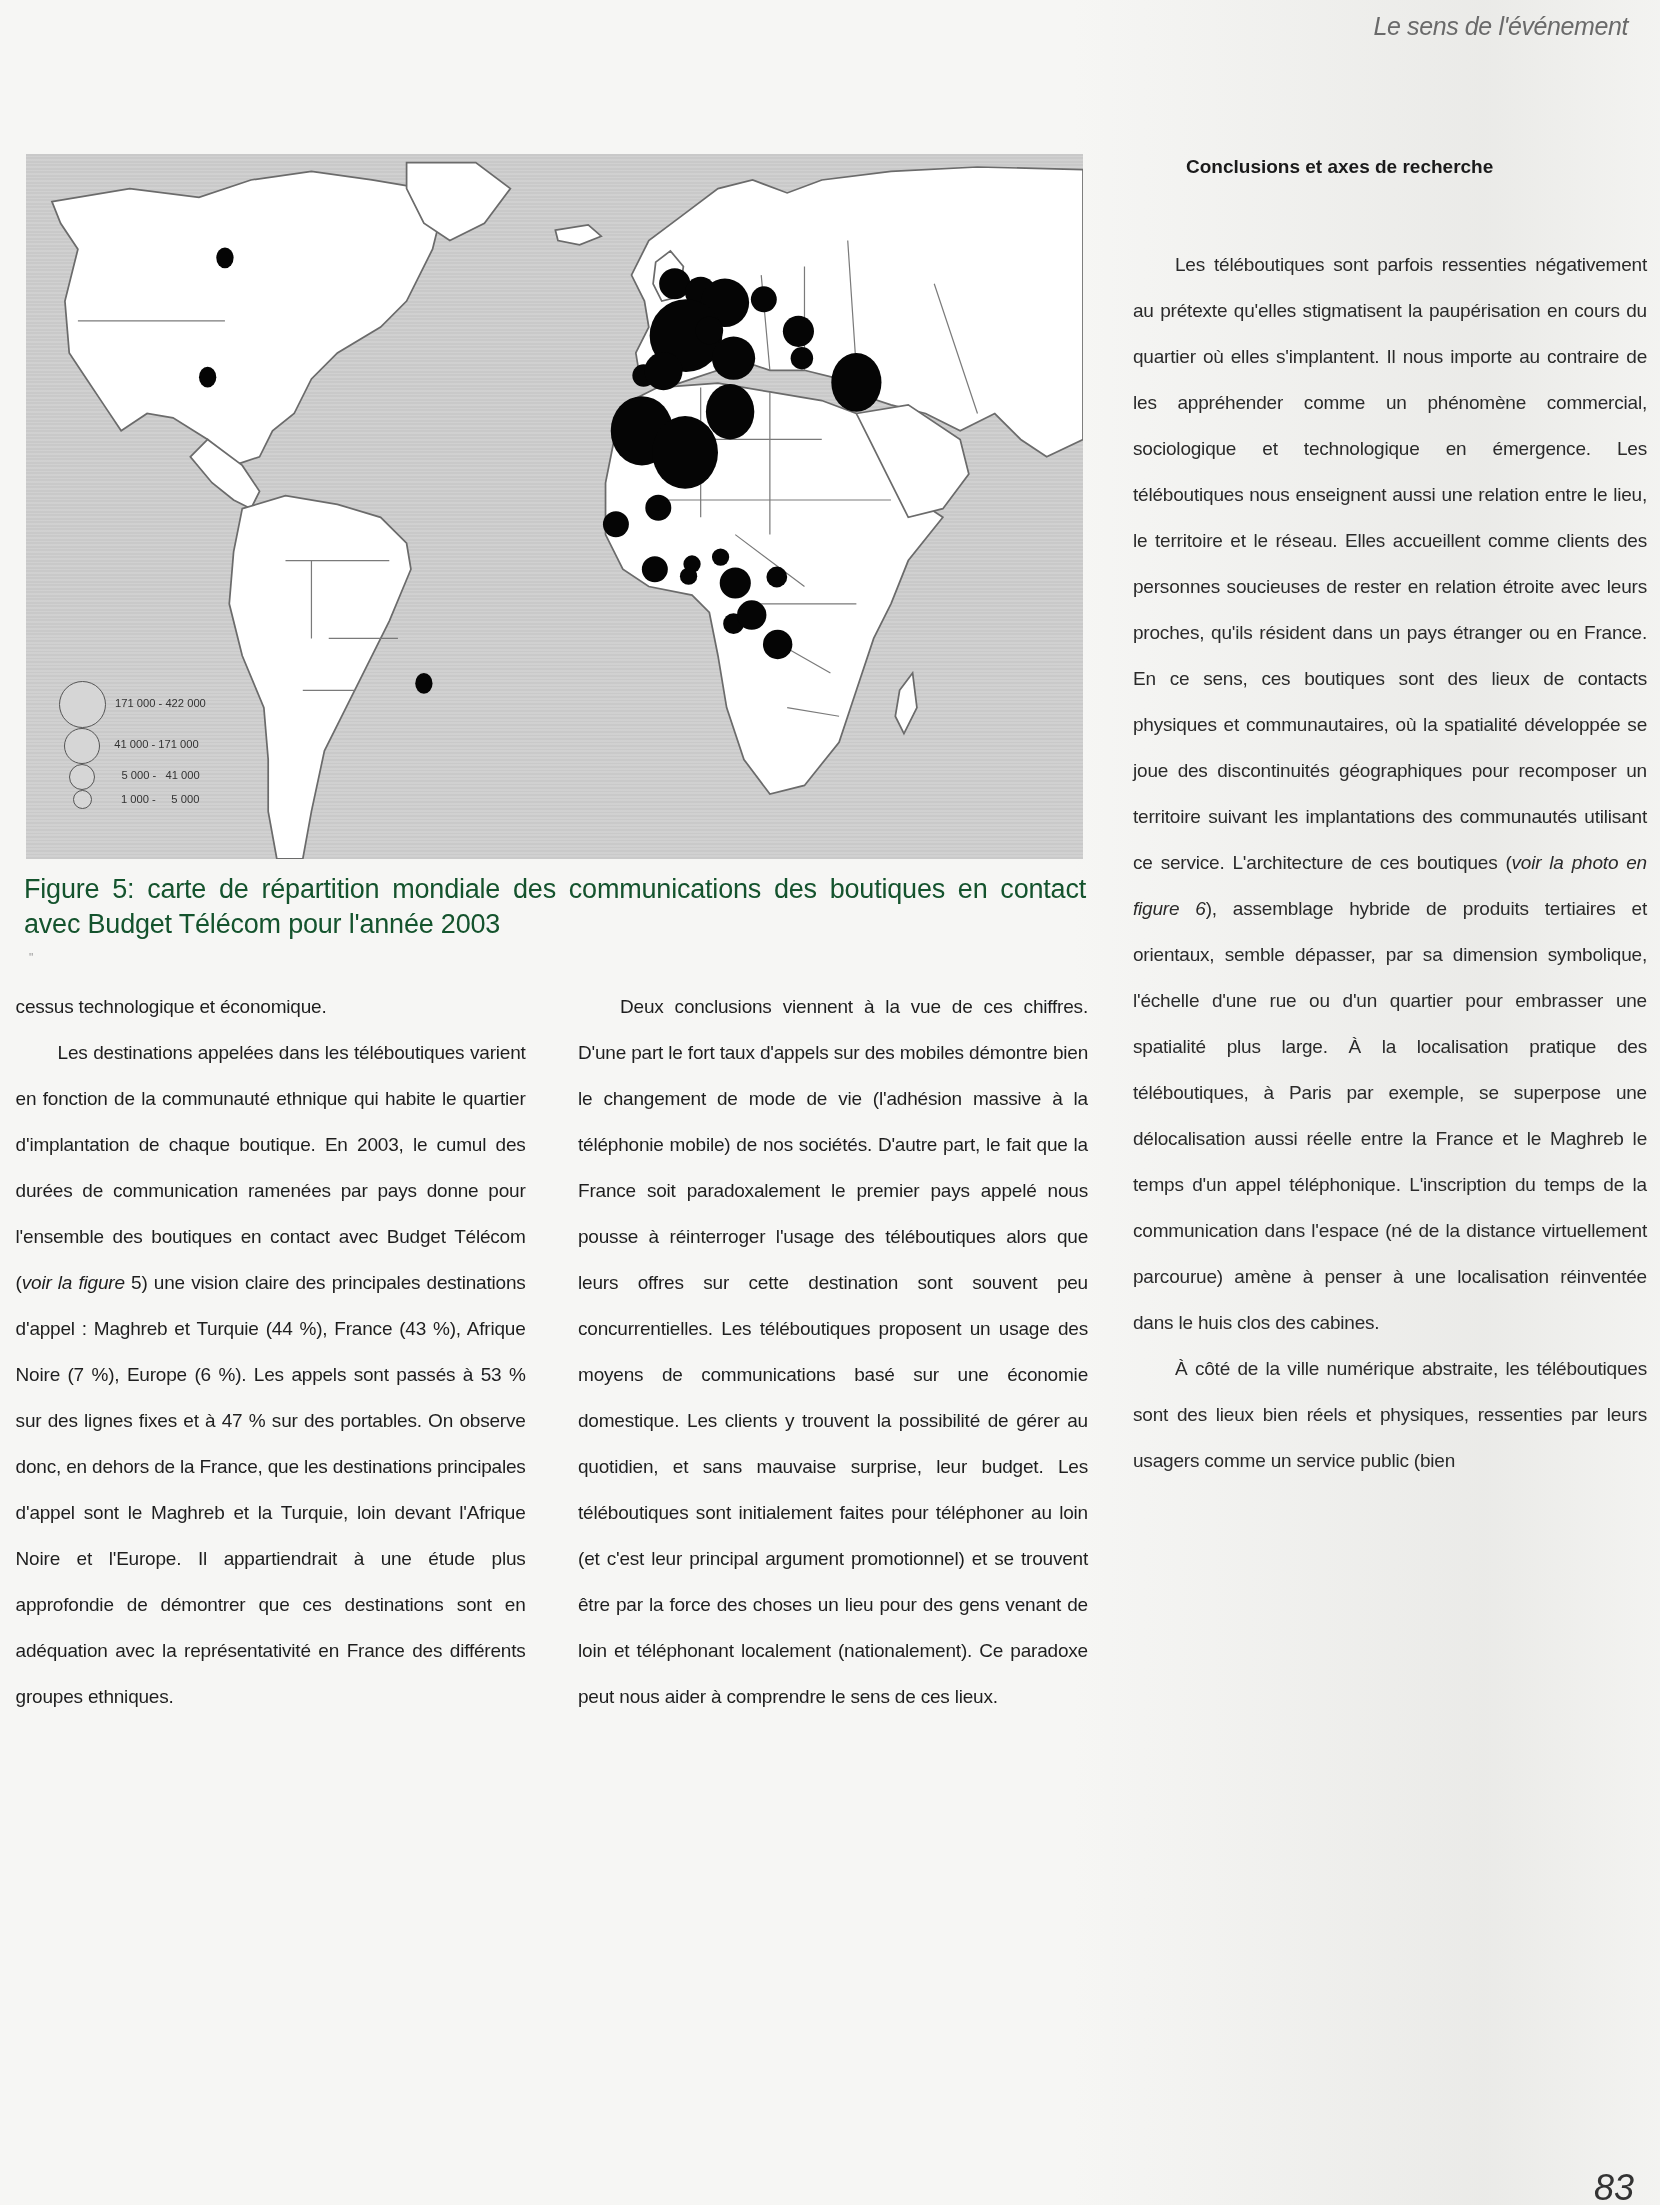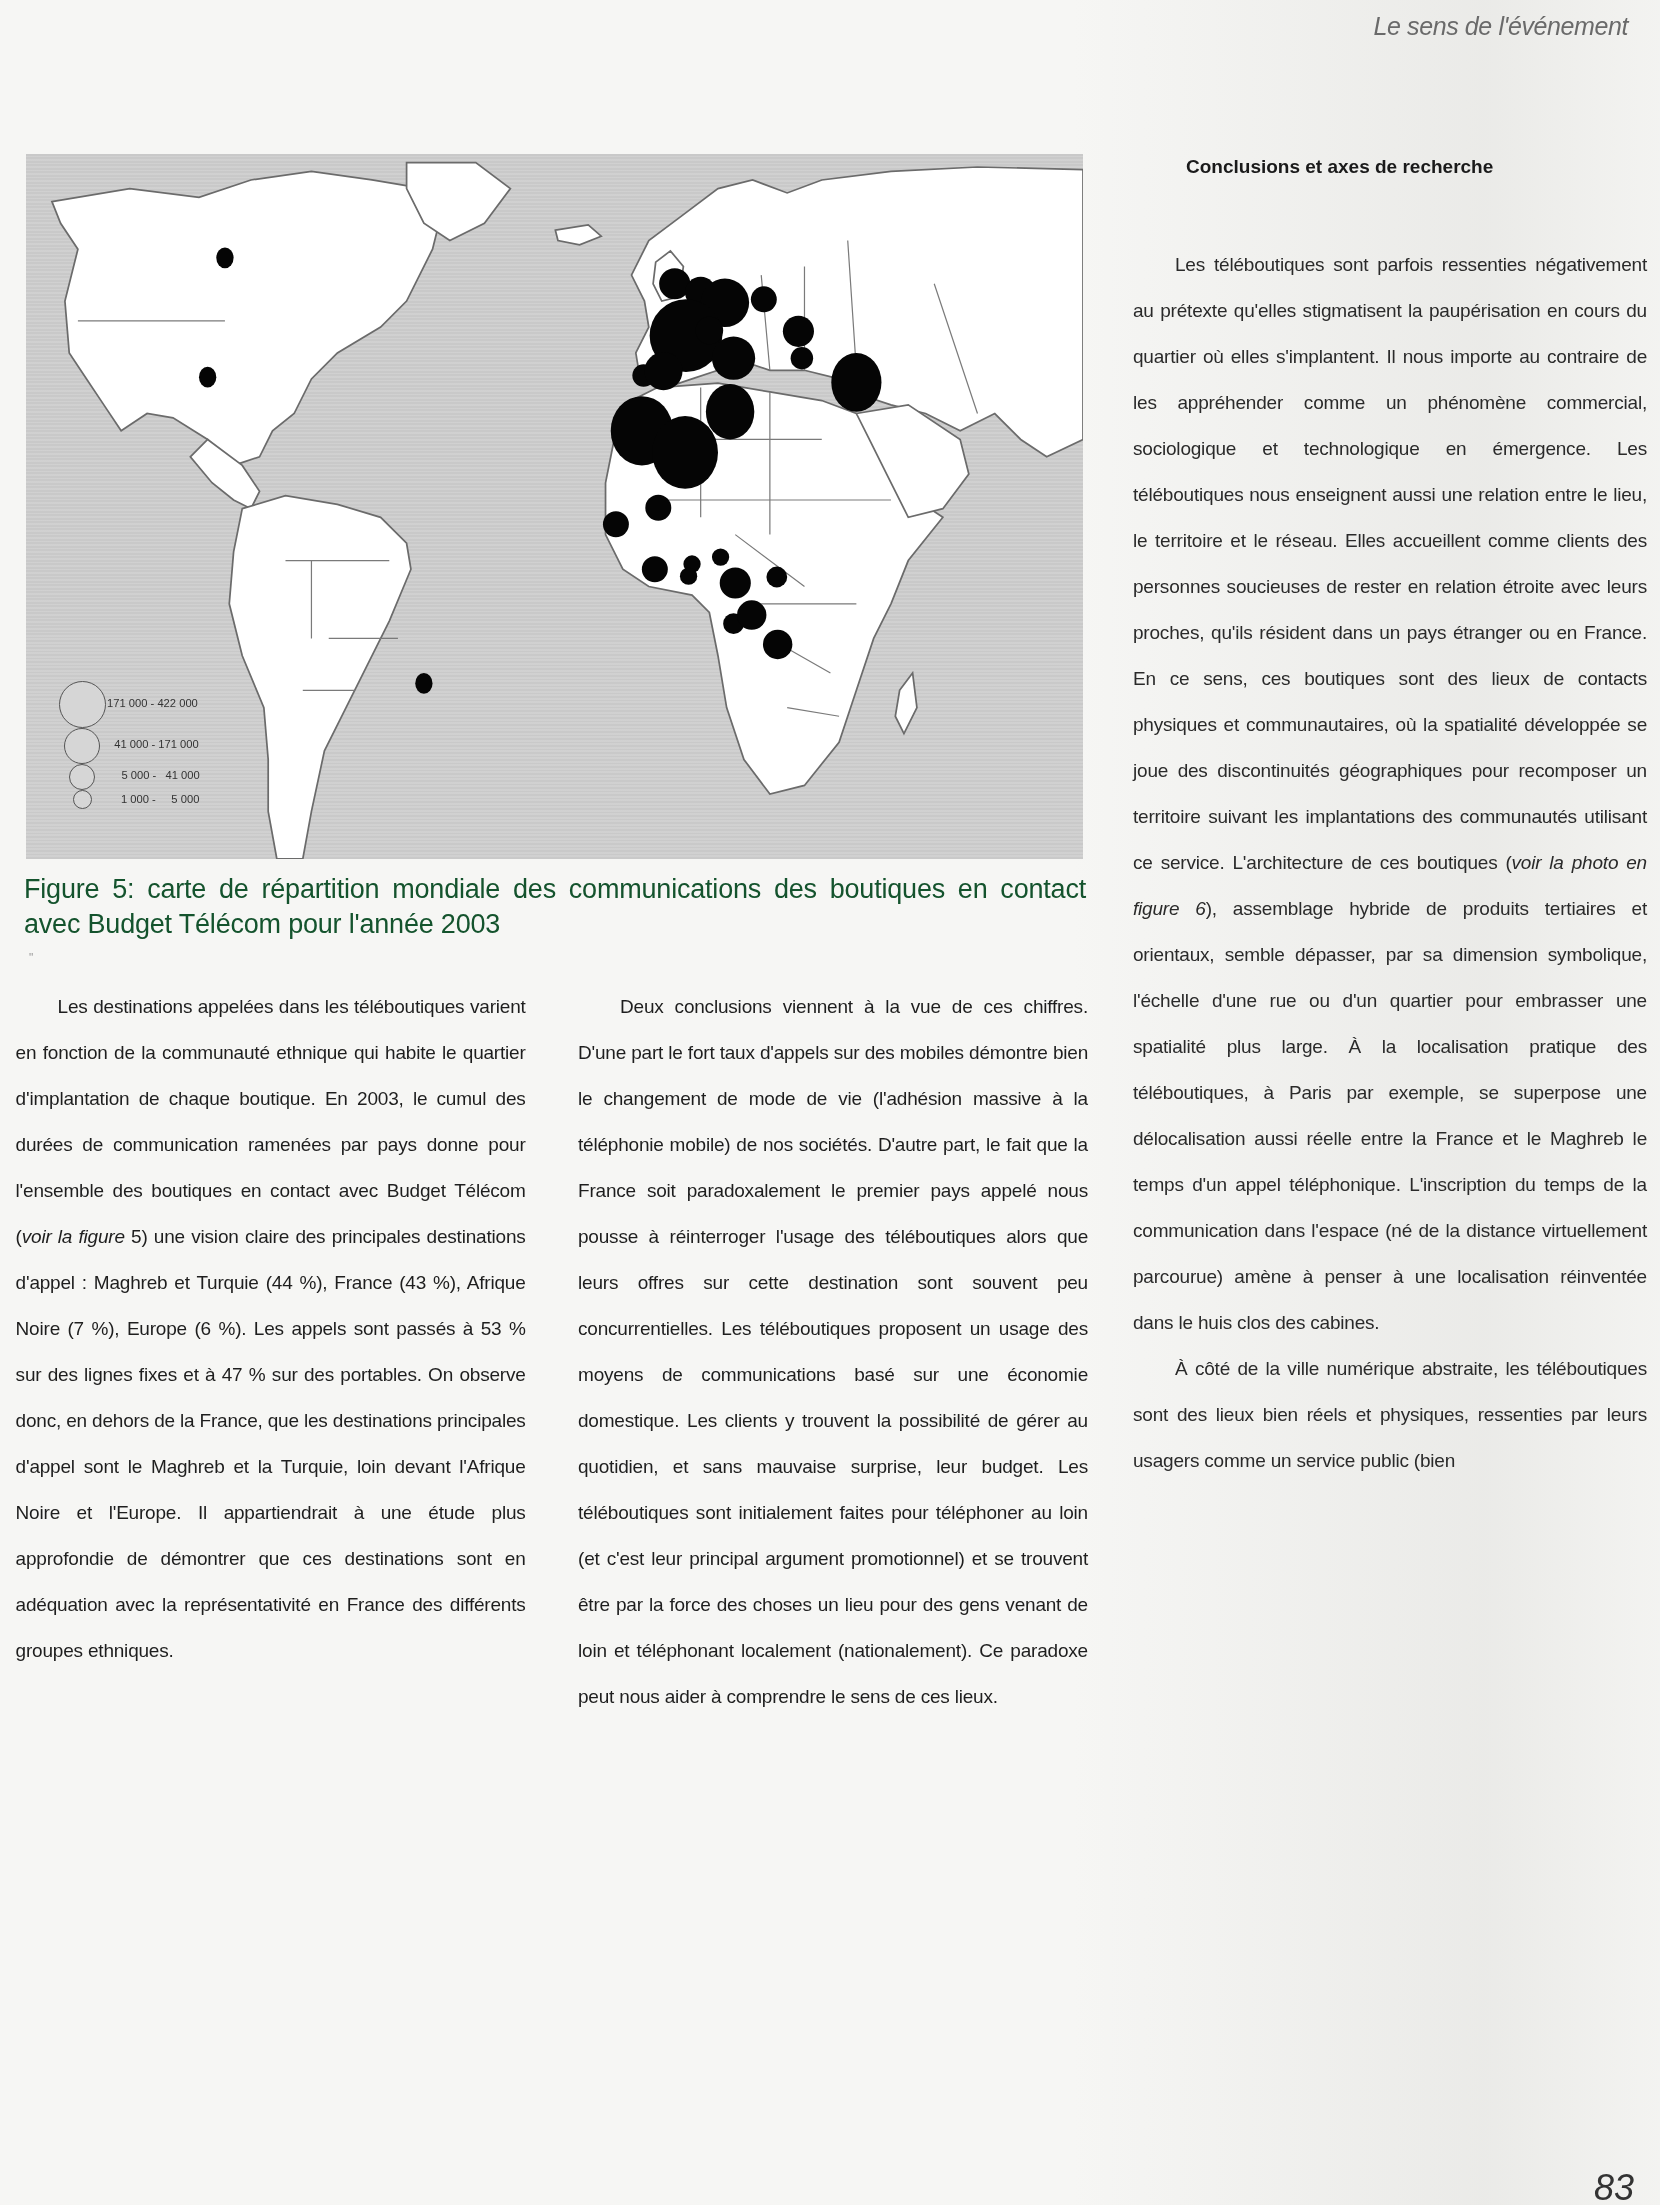--- a/index.html
+++ b/index.html
@@ -120,41 +120,42 @@
       <circle cx="868" cy="489" r="12"></circle>
       <circle cx="818" cy="543" r="12"></circle>
       <circle cx="839" cy="533" r="17"></circle>
       <circle cx="869" cy="567" r="17"></circle>
     </g>
   </svg>
 
   <div class="legend">
     <div class="legend-row" style="top:0;left:0;">
       <div class="legend-circle" style="width:47px;height:47px;"></div>
-      <span class="legend-label" style="left:48px;top:15.6px;">171 000 - 422 000</span>
+      <span class="legend-label" style="left:48px;top:15.6px;padding-left:8px;">171 000 - 422 000</span>
     </div>
     <div class="legend-row" style="top:47px;left:5.2px;">
       <div class="legend-circle" style="width:36px;height:36px;"></div>
       <span class="legend-label" style="left:50px;top:10.4px;">41 000 - 171 000</span>
     </div>
     <div class="legend-row" style="top:83px;left:10.4px;">
       <div class="legend-circle" style="width:26px;height:26px;"></div>
       <span class="legend-label" style="left:52px;top:5.2px;">5 000 -   41 000</span>
     </div>
     <div class="legend-row" style="top:109px;left:14px;">
       <div class="legend-circle" style="width:19px;height:19px;"></div>
       <span class="legend-label" style="left:48px;top:2.6px;">1 000 -     5 000</span>
     </div>
   </div>
 </div>
 
 <div class="caption">Figure 5: carte de répartition mondiale des communications des boutiques en contact avec Budget Télécom pour l'année 2003</div>
 <div class="stray-mark">"</div>
 
 <div class="column col1">
+  <p>cessus technologique et économique.</p>
   <p class="indent">
     <span>Les destinations appelées dans les téléboutiques varient en fonction de la communauté ethnique qui habite le quartier d'implantation de chaque boutique. En 2003, le cumul des durées de communication ramenées par pays donne pour l'ensemble des boutiques en contact avec Budget Télécom (</span><em>voir la figure</em><span> 5) une vision claire des principales destinations d'appel : Maghreb et Turquie (44 %), France (43 %), Afrique Noire (7 %), Europe (6 %). Les appels sont passés à 53 % sur des lignes fixes et à 47 % sur des portables. On observe donc, en dehors de la France, que les destinations principales d'appel sont le Maghreb et la Turquie, loin devant l'Afrique Noire et l'Europe. Il appartiendrait à une étude plus approfondie de démontrer que ces destinations sont en adéquation avec la représentativité en France des différents groupes ethniques.</span>
   </p>
 </div>
 
 <div class="column col2">
   <p class="indent">Deux conclusions viennent à la vue de ces chiffres. D'une part le fort taux d'appels sur des mobiles démontre bien le changement de mode de vie (l'adhésion massive à la téléphonie mobile) de nos sociétés. D'autre part, le fait que la France soit paradoxalement le premier pays appelé nous pousse à réinterroger l'usage des téléboutiques alors que leurs offres sur cette destination sont souvent peu concurrentielles. Les téléboutiques proposent un usage des moyens de communications basé sur une économie domestique. Les clients y trouvent la possibilité de gérer au quotidien, et sans mauvaise surprise, leur budget. Les téléboutiques sont initialement faites pour téléphoner au loin (et c'est leur principal argument promotionnel) et se trouvent être par la force des choses un lieu pour des gens venant de loin et téléphonant localement (nationalement). Ce paradoxe peut nous aider à comprendre le sens de ces lieux.</p>
 </div>
 
 <div class="section-heading">Conclusions et axes de recherche</div>

